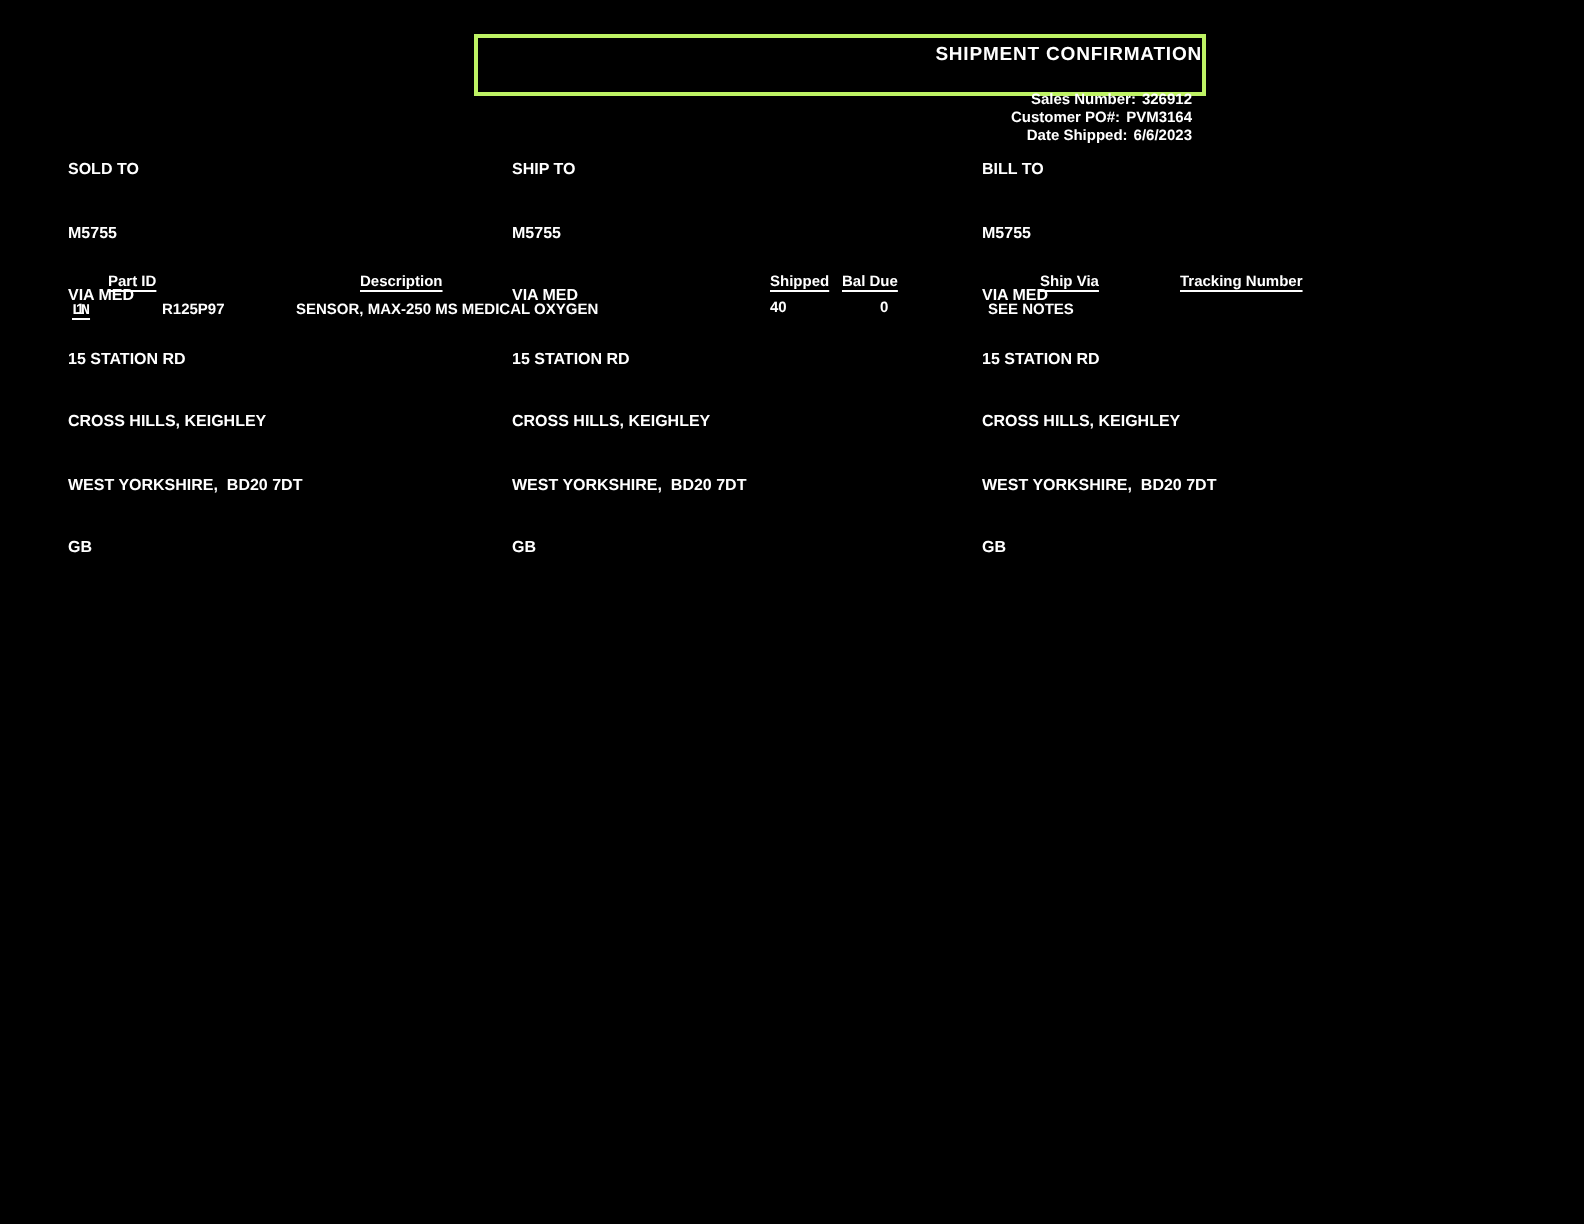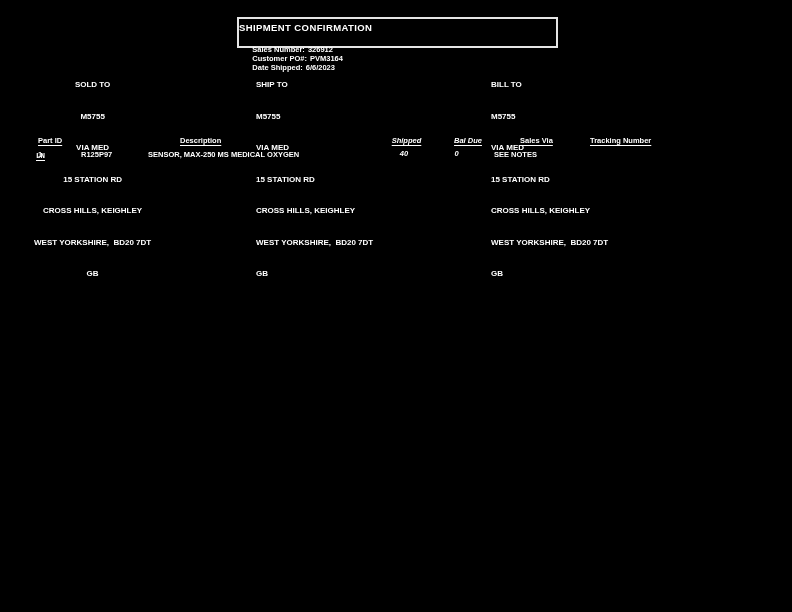--- a/index.html
+++ b/index.html
@@ -20,22 +20,23 @@
     position: absolute;
     white-space: pre;
   }
   
   .header-box {
     position: absolute;
     left: 237px;
     top: 17px;
     width: 317px;
     height: 27px;
-    border: 2px solid #e5e5e5;
-    text-align: left;
+    border: 2px solid #bef264;
+    text-align: right;
+    padding-left: 45px;
   }
   .doc-title {
     margin-top: 3px;
     font-size: 9.5px;
     font-weight: bold;
     letter-spacing: 0.4px;
   }
   .doc-meta {
     margin-top: 3px;
     font-size: 7.5px;
@@ -58,35 +59,35 @@
   .th {
     font-size: 7.5px;
     font-weight: bold;
     text-decoration: underline;
     text-underline-offset: 1.5px;
   }
   .td {
     font-size: 7.5px;
     font-weight: bold;
   }
-  .num { text-align: center; font-style: italic; }
+  .num { text-align: left; }
 </style>
 </head>
 <body>
 
 <div class="header-box">
   <div class="doc-title">SHIPMENT CONFIRMATION</div>
   <div class="doc-meta">
     <span class="pair"><span class="lbl">Sales Number:</span><span>326912</span></span>
     <span class="pair"><span class="lbl">Customer PO#:</span><span>PVM3164</span></span>
     <span class="pair"><span class="lbl">Date Shipped:</span><span>6/6/2023</span></span>
   </div>
 </div>
 
-<div class="party" style="left:34px;text-align:center;">
+<div class="party" style="left:34px;">
   <div>SOLD TO</div>
   <div>M5755</div>
   <div>VIA MED</div>
   <div>15 STATION RD</div>
   <div>CROSS HILLS, KEIGHLEY</div>
   <div>WEST YORKSHIRE,  BD20 7DT</div>
   <div>GB</div>
 </div>
 
 <div class="party" style="left:256px;">
@@ -104,25 +105,25 @@
   <div>M5755</div>
   <div>VIA MED</div>
   <div>15 STATION RD</div>
   <div>CROSS HILLS, KEIGHLEY</div>
   <div>WEST YORKSHIRE,  BD20 7DT</div>
   <div>GB</div>
 </div>
 
 <div>
   <span class="abs th" style="left:36px;  top:152px;font-family:Liberation Mono, monospace;">LN</span>
-  <span class="abs th" style="left:38px;  top:136px;">Part ID</span>
+  <span class="abs th" style="left:54px;  top:136px;">Part ID</span>
   <span class="abs th" style="left:148px; top:136px;padding-left:32px;">Description</span>
   <span class="abs th num" style="left:385px; top:136px; width:43px;">Shipped</span>
-  <span class="abs th num" style="left:448px; top:136px; width:40px;">Bal Due</span>
-  <span class="abs th" style="left:520px; top:136px;">Sales Via</span>
+  <span class="abs th num" style="left:421px; top:136px; width:40px;">Bal Due</span>
+  <span class="abs th" style="left:520px; top:136px;">Ship Via</span>
   <span class="abs th" style="left:590px; top:136px;">Tracking Number</span>
 </div>
 
 <div>
   <span class="abs td" style="left:38px;  top:150px;">1</span>
   <span class="abs td" style="left:54px;  top:150px;margin-left:27px;">R125P97</span>
   <span class="abs td" style="left:148px; top:150px;">SENSOR, MAX-250 MS MEDICAL OXYGEN</span>
   <span class="abs td num" style="left:385px; top:149px; width:38px;">40</span>
   <span class="abs td num" style="left:440px; top:149px; width:33px;">0</span>
   <span class="abs td" style="left:494px; top:150px;">SEE NOTES</span>

